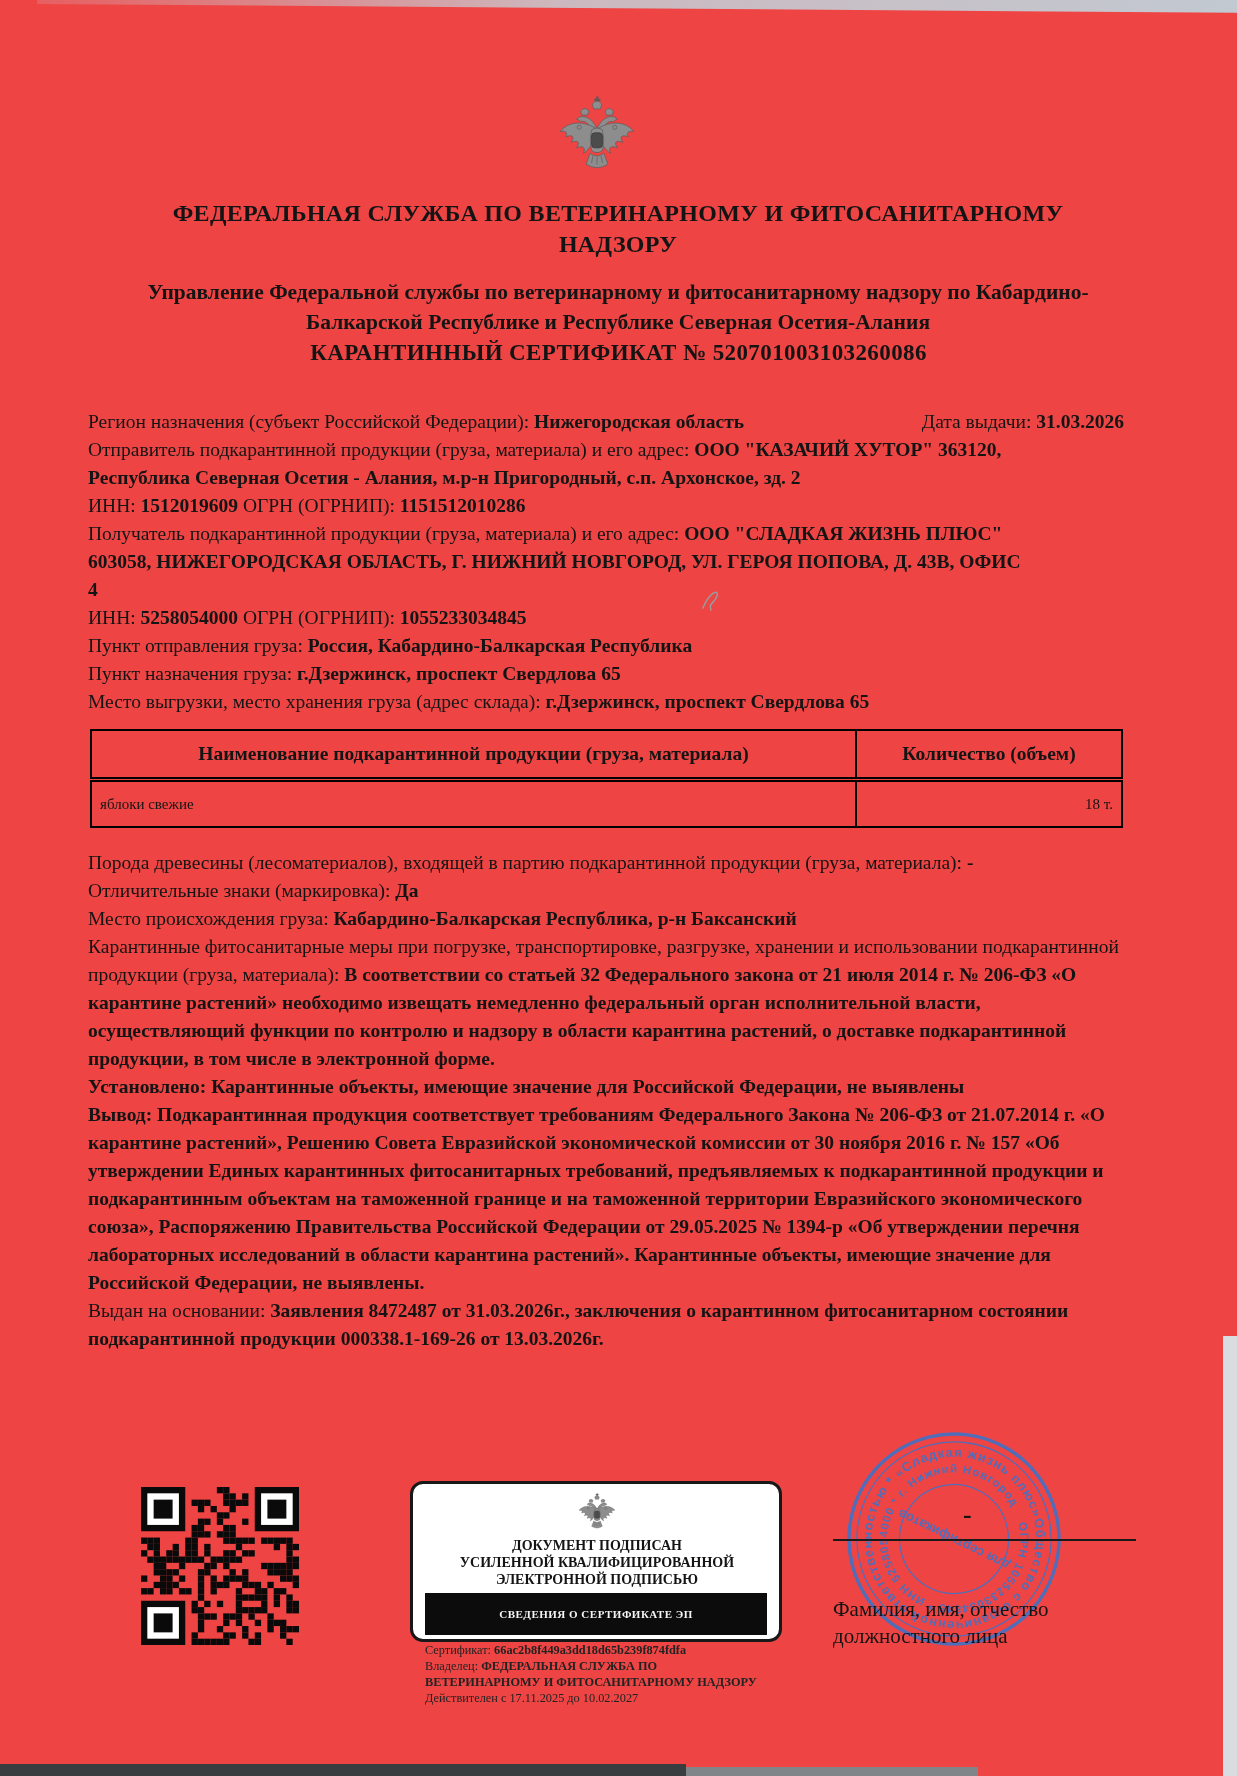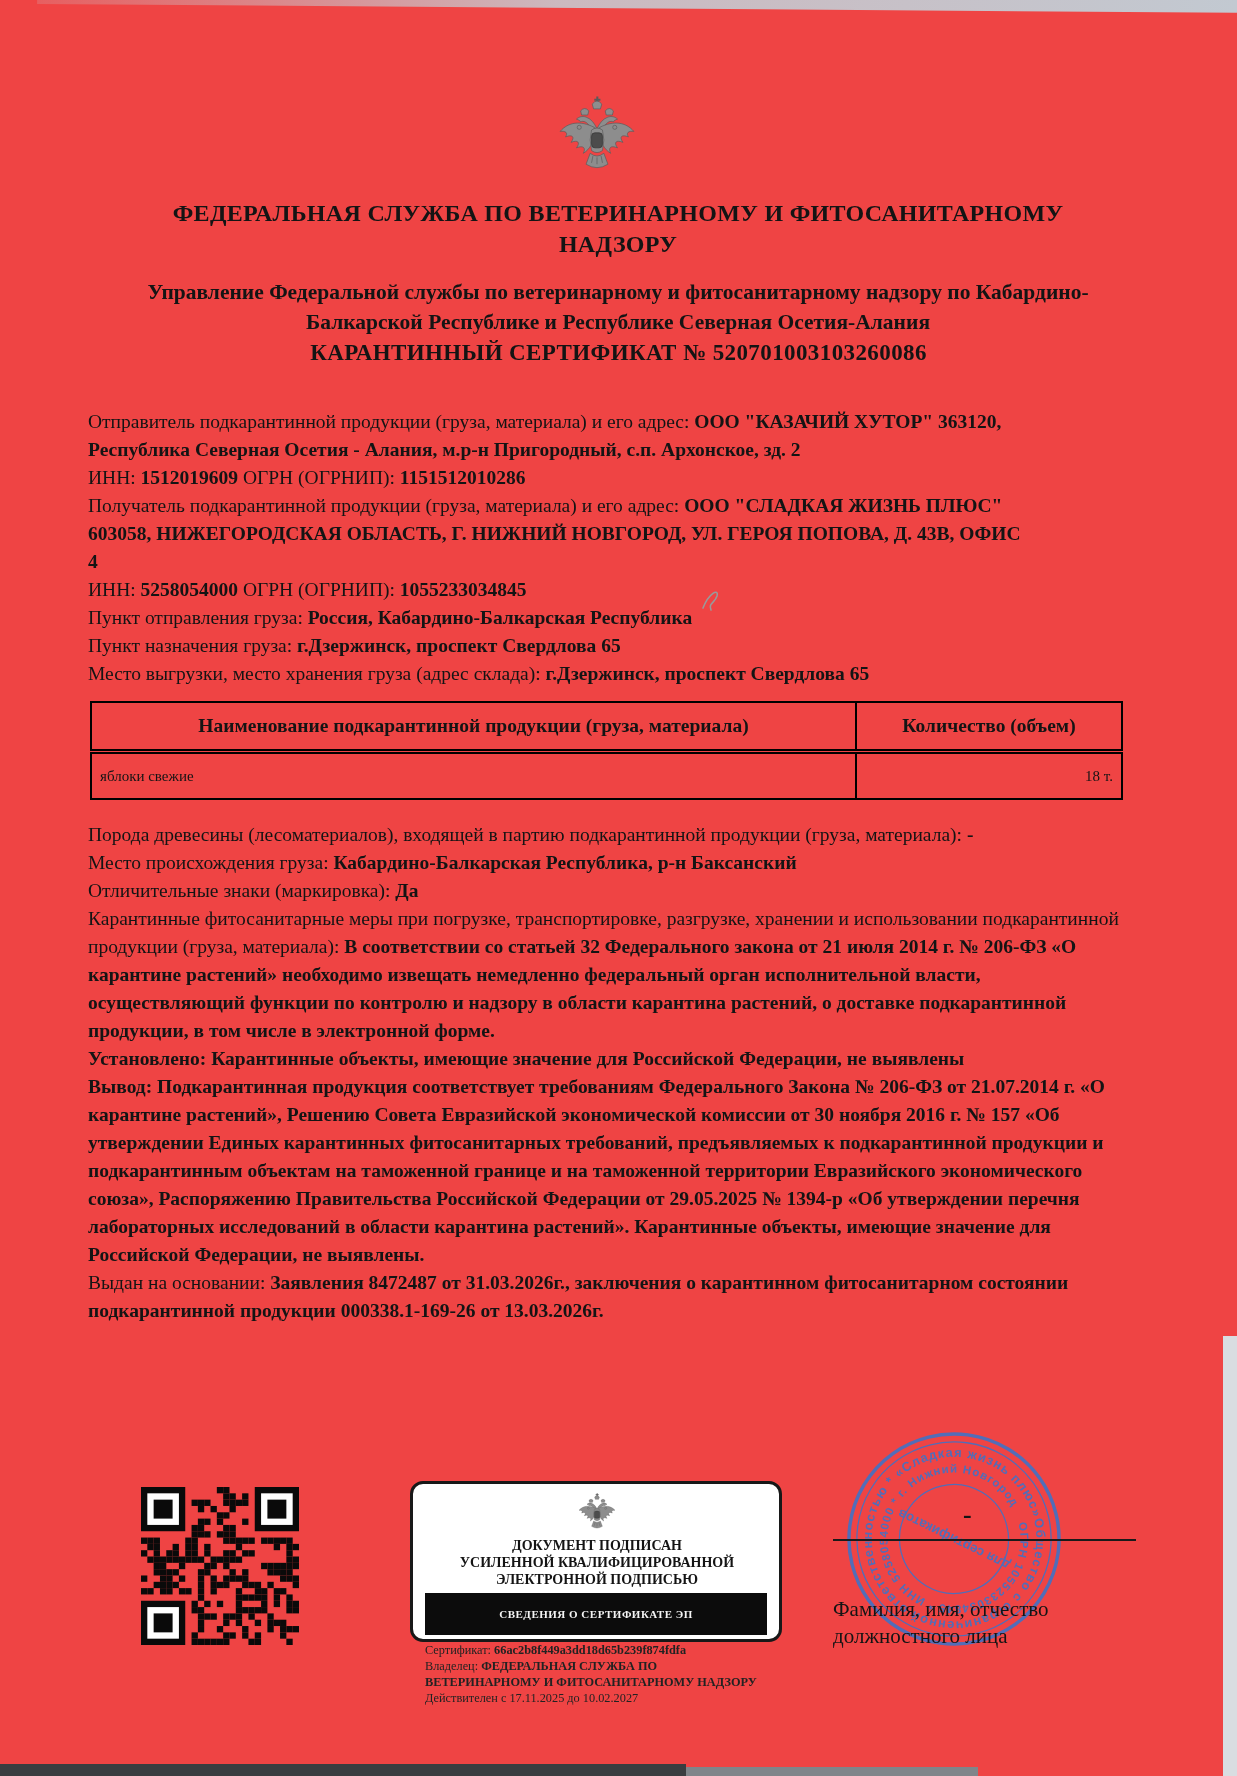--- a/index.html
+++ b/index.html
@@ -91,20 +91,24 @@
 
   <div class="h-org">ФЕДЕРАЛЬНАЯ СЛУЖБА ПО ВЕТЕРИНАРНОМУ И ФИТОСАНИТАРНОМУ НАДЗОРУ</div>
   <div class="h-dep">Управление Федеральной службы по ветеринарному и фитосанитарному надзору по Кабардино-Балкарской Республике и Республике Северная Осетия-Алания</div>
   <div class="h-title">КАРАНТИННЫЙ СЕРТИФИКАТ № 520701003103260086</div>
 
   <svg class="squiggle" width="26" height="30" viewBox="0 0 26 30">
     <path d="M3 25 C9 10 19 5 17 13 C15 20 8 20 11 27" fill="none" stroke="#9a9a9a" stroke-width="1.6" stroke-linecap="round"></path>
   </svg>
 
   <div class="content">
+    <p class="first-line">
+      <span><span>Регион назначения (субъект Российской Федерации): </span><span class="b">Нижегородская область</span></span>
+      <span class="date-part"><span>Дата выдачи: </span><span class="b">31.03.2026</span></span>
+    </p>
     <div id="before-paragraphs">
         <p><span>Отправитель подкарантинной продукции (груза, материала) и его адрес: </span><span class="b">ООО "КАЗАЧИЙ ХУТОР" 363120,</span><br><span class="b">Республика Северная Осетия - Алания, м.р-н Пригородный, с.п. Архонское, зд. 2</span></p>
         <p><span>ИНН: </span><span class="b">1512019609</span><span> ОГРН (ОГРНИП): </span><span class="b">1151512010286</span></p>
         <p><span>Получатель подкарантинной продукции (груза, материала) и его адрес: </span><span class="b">ООО "СЛАДКАЯ ЖИЗНЬ ПЛЮС"</span><br><span class="b">603058, НИЖЕГОРОДСКАЯ ОБЛАСТЬ, Г. НИЖНИЙ НОВГОРОД, УЛ. ГЕРОЯ ПОПОВА, Д. 43В, ОФИС</span><br><span class="b">4</span></p>
         <p><span>ИНН: </span><span class="b">5258054000</span><span> ОГРН (ОГРНИП): </span><span class="b">1055233034845</span></p>
         <p><span>Пункт отправления груза: </span><span class="b">Россия, Кабардино-Балкарская Республика</span></p>
         <p><span>Пункт назначения груза: </span><span class="b">г.Дзержинск, проспект Свердлова 65</span></p>
         <p><span>Место выгрузки, место хранения груза (адрес склада): </span><span class="b">г.Дзержинск, проспект Свердлова 65</span></p>
       </div>
 
@@ -118,22 +122,22 @@
       <tbody id="table-body">
           <tr>
             <td>яблоки свежие</td>
             <td class="qty">18 т.</td>
           </tr>
         </tbody>
     </table>
 
     <div id="after-paragraphs">
         <p><span>Порода древесины (лесоматериалов), входящей в партию подкарантинной продукции (груза, материала): </span><span class="b">-</span></p>
+        <p><span>Отличительные знаки (маркировка): </span><span class="b">Да</span></p>
         <p><span>Место происхождения груза: </span><span class="b">Кабардино-Балкарская Республика, р-н Баксанский</span></p>
-        <p><span>Отличительные знаки (маркировка): </span><span class="b">Да</span></p>
         <p><span>Карантинные фитосанитарные меры при погрузке, транспортировке, разгрузке, хранении и использовании подкарантинной продукции (груза, материала): </span><span class="b">В  соответствии со статьей  32 Федерального закона от  21 июля 2014 г. № 206-ФЗ «О карантине растений» необходимо извещать немедленно федеральный орган исполнительной власти, осуществляющий функции  по контролю и надзору в области  карантина растений, о доставке подкарантинной продукции, в том числе в электронной форме.</span></p>
         <p><span class="b">Установлено: Карантинные объекты, имеющие значение для Российской Федерации, не выявлены</span></p>
         <p><span class="b">Вывод: Подкарантинная продукция  соответствует требованиям Федерального Закона № 206-ФЗ от 21.07.2014 г. «О карантине растений», Решению Совета Евразийской экономической комиссии  от 30 ноября 2016 г. № 157 «Об утверждении Единых карантинных фитосанитарных требований, предъявляемых к подкарантинной продукции и подкарантинным объектам на таможенной границе и на таможенной территории Евразийского экономического союза», Распоряжению Правительства Российской Федерации от 29.05.2025 № 1394-р «Об утверждении перечня лабораторных исследований в области карантина растений».   Карантинные объекты, имеющие значение для Российской Федерации, не выявлены.</span></p>
         <p><span>Выдан на основании: </span><span class="b">Заявления 8472487 от 31.03.2026г., заключения о карантинном фитосанитарном состоянии подкарантинной продукции 000338.1-169-26 от 13.03.2026г.</span></p>
       </div>
   </div>
 
   <svg class="qr" id="qr-svg" viewBox="0 0 150 150">
       <g fill="#0a0a0a">
         <rect x="72" y="0" width="6" height="6"></rect>

